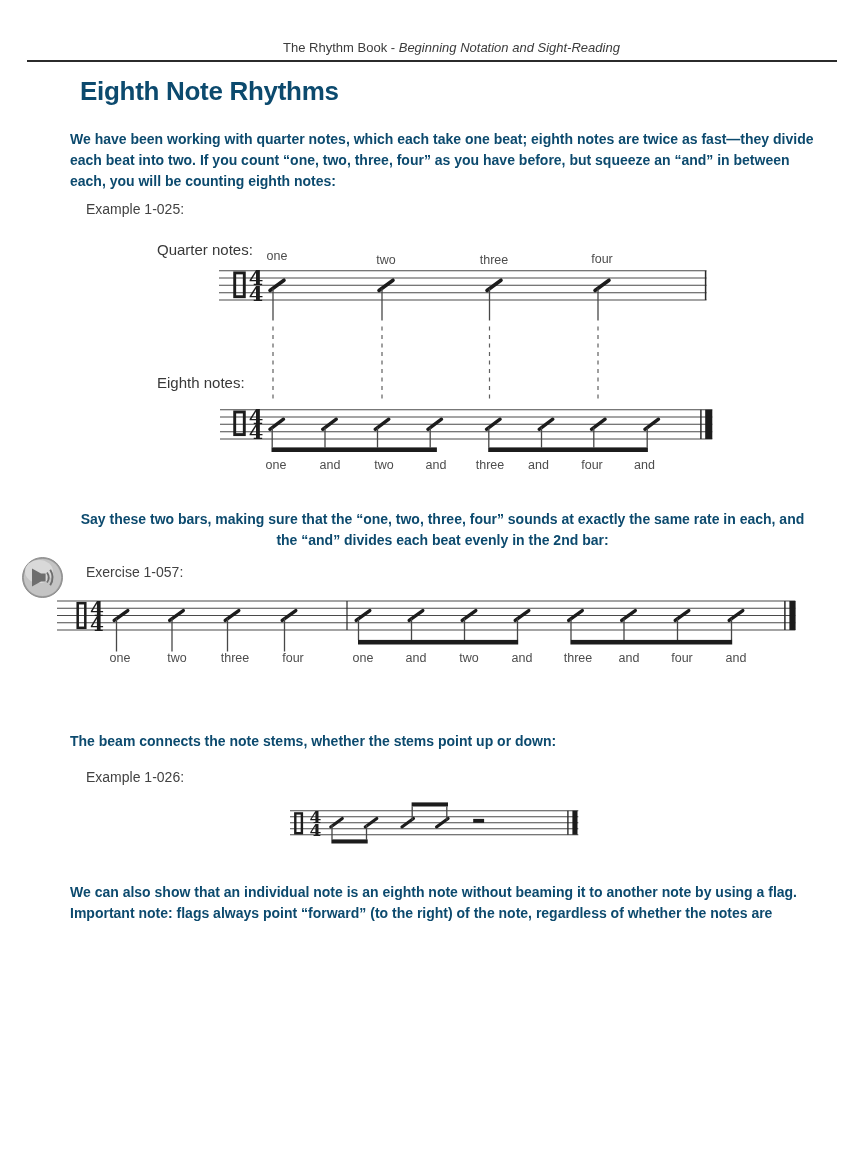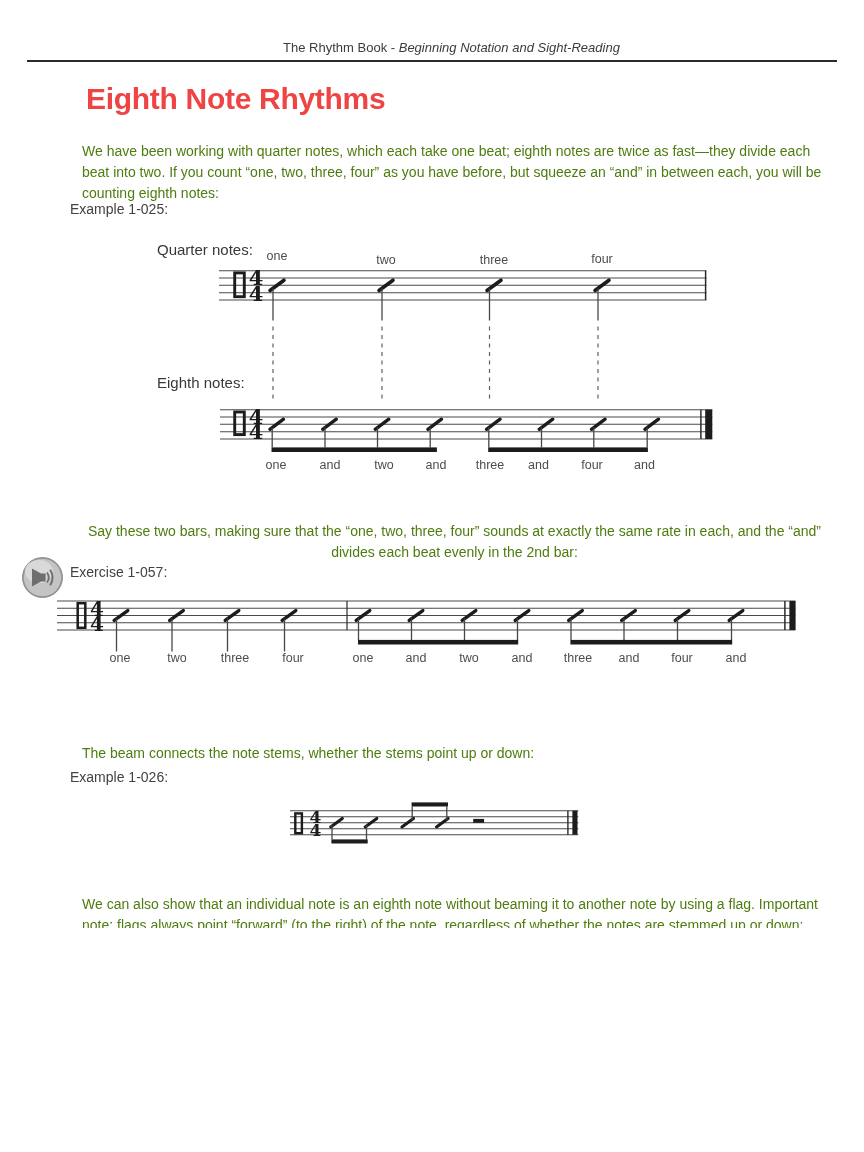--- a/index.html
+++ b/index.html
@@ -2,26 +2,26 @@
 <html><head>
 <meta charset="utf-8">
 <style>
   html,body{margin:0;padding:0;background:#ffffff;}
   .page{position:relative;width:864px;height:928px;background:#ffffff;overflow:hidden;
         font-family:"Liberation Sans",sans-serif;color:#424242;padding-left:39px;}
   .header-line{position:absolute;top:40px;left:0;width:100%;text-align:center;
         font-size:13px;color:#3c3c3c;}
   .header-line .it{font-style:italic;}
   .header-rule{position:absolute;top:60px;left:27px;width:810px;height:2px;background:#2b2b2b;}
-  .page-title{position:absolute;top:66px;left:70px;margin:16px;font-size:30px;font-weight:bold;
-        color:#ef4444;letter-spacing:-0.3px;}
+  .page-title{position:absolute;top:66px;left:70px;margin:10px;font-size:26px;font-weight:bold;
+        color:#0c4a6e;letter-spacing:-0.3px;}
   .section-subtitle{position:absolute;top:102px;left:70px;margin:0;font-size:19.5px;
         font-weight:bold;color:#1f1f1f;}
-  .para{position:absolute;left:70px;width:745px;margin:12px;font-size:14px;line-height:21px;color:#4d7c0f;}
-  .ex-label{position:absolute;left:70px;margin:0;font-size:14px;color:#424242;}
+  .para{position:absolute;left:70px;width:745px;margin:0;font-size:14px;line-height:21px;color:#0c4a6e;font-weight:bold;}
+  .ex-label{position:absolute;left:86px;margin:0;font-size:14px;color:#424242;}
   .fig{position:absolute;left:0;}
   .page-number{position:absolute;top:1088px;left:0;width:100%;text-align:center;
         font-size:14.5px;color:#555;}
   .staff-line{stroke:#4a4a4a;stroke-width:1.05;}
   .slash{stroke:#1c1c1c;stroke-linecap:round;fill:none;}
   .stem{stroke:#474747;stroke-width:1.3;}
   .dash-line{stroke:#606060;stroke-width:1.2;stroke-dasharray:4 4.5;}
   .count-txt{font-family:"Liberation Sans",sans-serif;font-size:12.5px;fill:#4d4d4d;text-anchor:middle;}
   .staff-label{font-family:"Liberation Sans",sans-serif;font-size:15px;fill:#383838;}
   .timesig{font-family:"DejaVu Serif",serif;font-weight:bold;fill:#1c1c1c;text-anchor:middle;}

